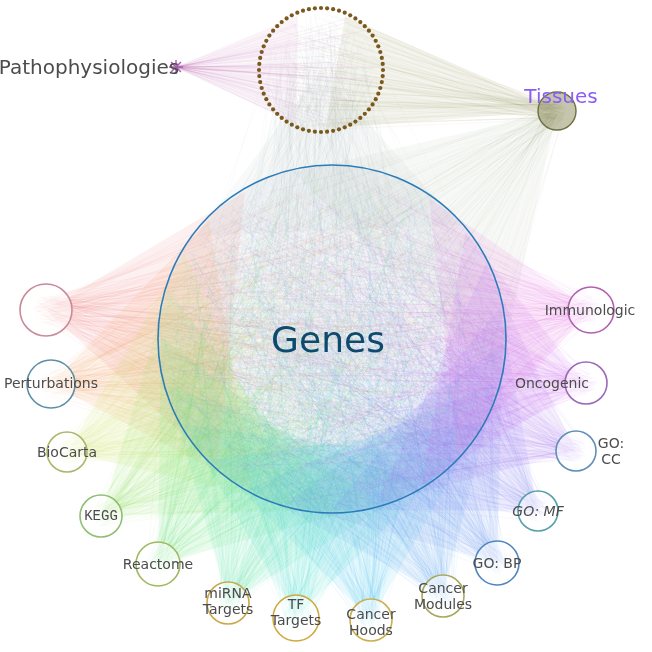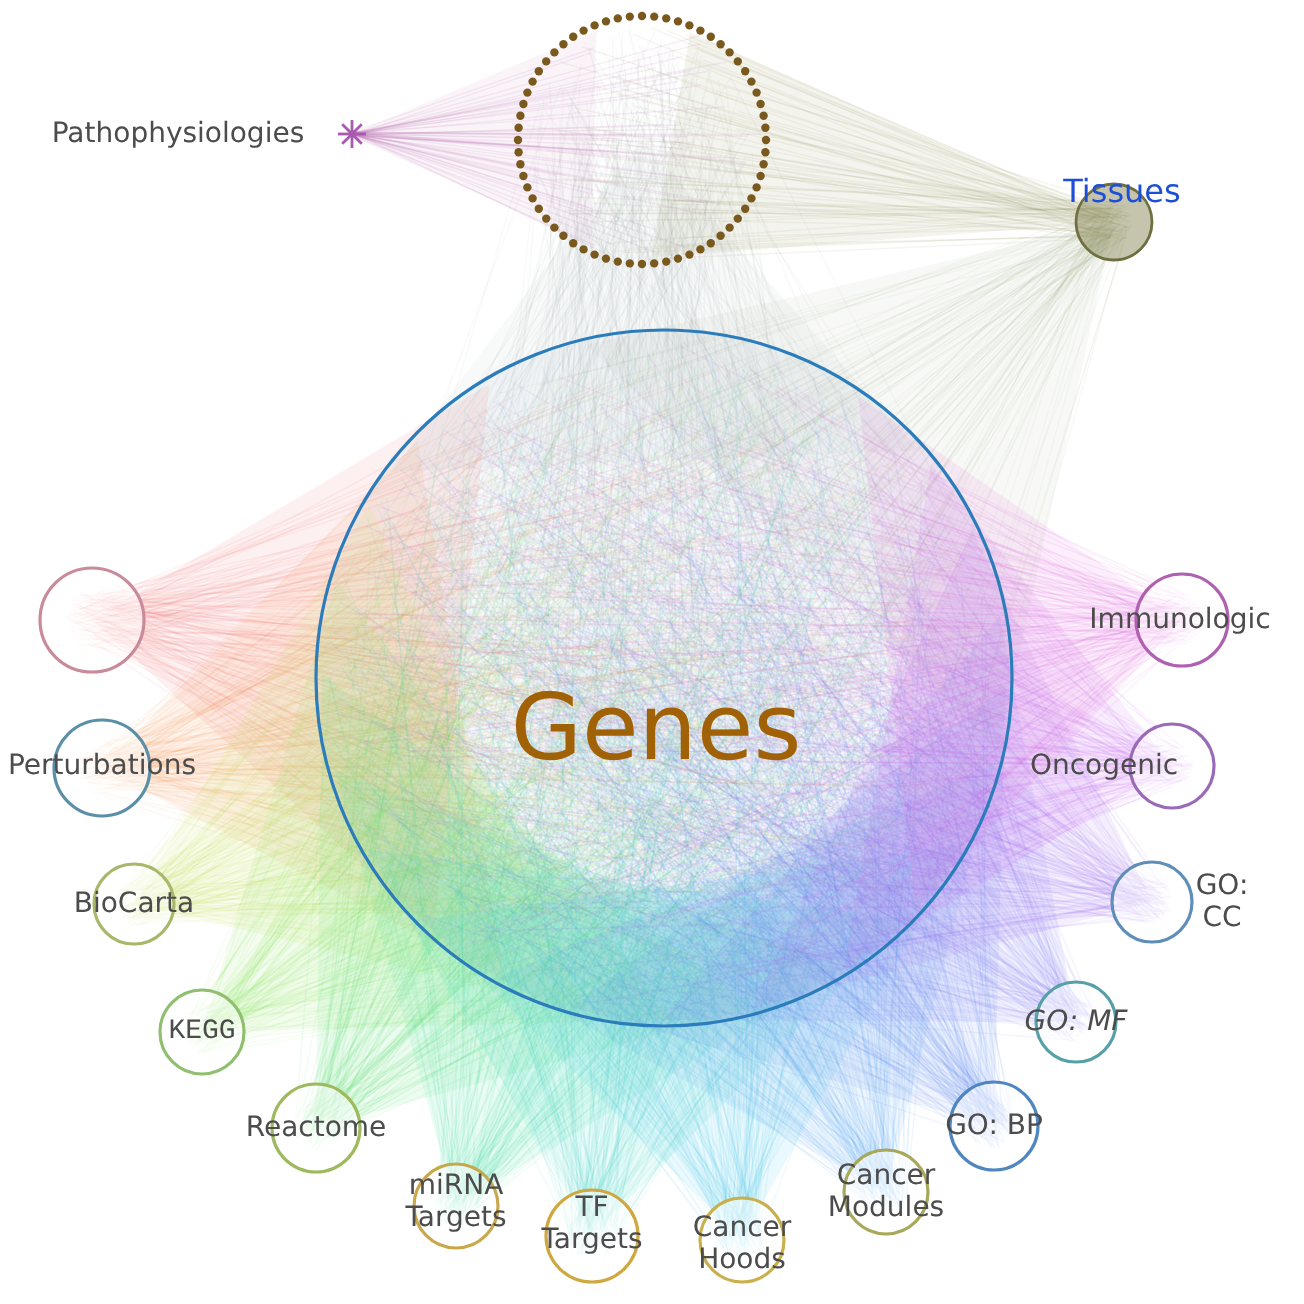--- a/index.html
+++ b/index.html
@@ -2668,23 +2668,23 @@
         <line x1="176.0" y1="68.5" x2="176.0" y2="74.0"></line>
         <line x1="174.9" y1="68.1" x2="171.1" y2="71.9"></line>
         <line x1="174.5" y1="67.0" x2="169.0" y2="67.0"></line>
         <line x1="174.9" y1="65.9" x2="171.1" y2="62.1"></line>
         <line x1="176.0" y1="65.5" x2="176.0" y2="60.0"></line>
         <line x1="177.1" y1="65.9" x2="180.9" y2="62.1"></line>
         <circle cx="176" cy="67" r="1.8" fill="#a85ab0" stroke="none"></circle>
       </g>
     </svg>
   <div class="labels">
-    <div class="nlabel" style="left: 89px; top: 67px; font-size: 14px; color: rgb(76, 76, 76);">Pathophysiologies</div>
-    <div class="nlabel" style="left: 561px; top: 96px; font-size: 16px; color: #1d4ed8; text-align: right;">Tissues</div>
-    <div class="nlabel" style="left: 328px; top: 364px; font-size: 46px; color: #a16207;">Genes</div>
+    <div class="nlabel" style="left: 89px; top: 67px; font-size: 20px; color: rgb(76, 76, 76);">Pathophysiologies</div>
+    <div class="nlabel" style="left: 561px; top: 96px; font-size: 20px; color: #8b5cf6; text-align: right;">Tissues</div>
+    <div class="nlabel" style="left: 328px; top: 340px; font-size: 36px; color: #0c4a6e;">Genes</div>
     <div class="nlabel" style="left: 51px; top: 383px;">Perturbations</div>
     <div class="nlabel" style="left: 67px; top: 452px;">BioCarta</div>
     <div class="nlabel" style="left: 101px; top: 516px; font-family: Liberation Mono, monospace;">KEGG</div>
     <div class="nlabel" style="left: 158px; top: 564px;">Reactome</div>
     <div class="nlabel" style="left: 228px; top: 601px;">miRNA
 Targets</div>
     <div class="nlabel" style="left: 296px; top: 612px;">TF
 Targets</div>
     <div class="nlabel" style="left: 371px; top: 622px;">Cancer
 Hoods</div>

